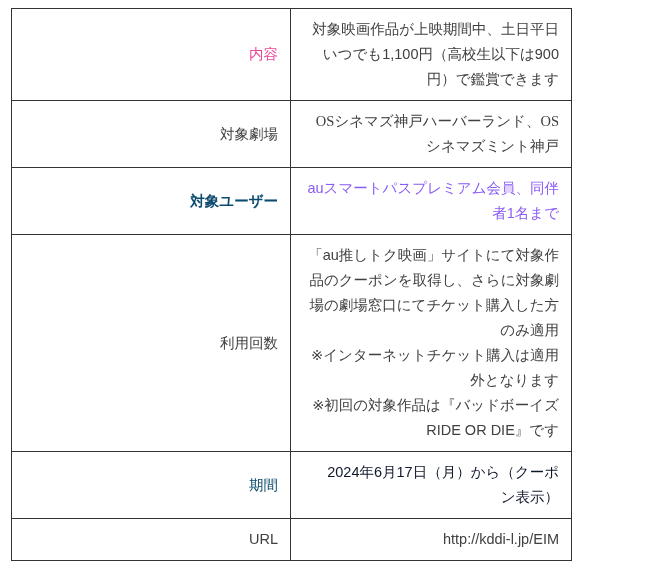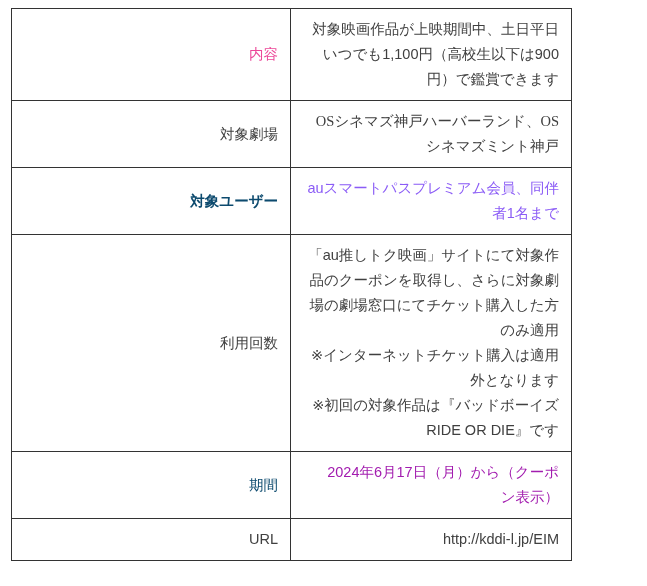--- a/index.html
+++ b/index.html
@@ -61,20 +61,20 @@
         <td style="border-color: rgb(51, 51, 51); color: #8b5cf6;">auスマートパスプレミアム会員、同伴者1名まで</td>
       </tr>
       <tr>
         <th style="border-color: rgb(51, 51, 51); color: rgb(64, 64, 64);">利用回数</th>
         <td style="border-color: rgb(51, 51, 51); color: rgb(64, 64, 64);">「au推しトク映画」サイトにて対象作品のクーポンを取得し、さらに対象劇場の劇場窓口にてチケット購入した方のみ適用
 ※インターネットチケット購入は適用外となります
 ※初回の対象作品は『バッドボーイズRIDE OR DIE』です</td>
       </tr>
       <tr>
         <th style="border-color: rgb(51, 51, 51); color: #0c4a6e;">期間</th>
-        <td style="border-color: rgb(51, 51, 51); color: #a21caf; padding-left: 36px;">2024年6月17日（月）から（クーポン表示）</td>
+        <td style="border-color: rgb(51, 51, 51); color: #0f172a; padding-left: 36px;">2024年6月17日（月）から（クーポン表示）</td>
       </tr>
       <tr>
         <th style="border-color: rgb(51, 51, 51); color: rgb(64, 64, 64);">URL</th>
         <td style="border-color: rgb(51, 51, 51); color: rgb(64, 64, 64);">http://kddi-l.jp/EIM</td>
       </tr>
     </tbody>
 </table>
 
 </body></html>

